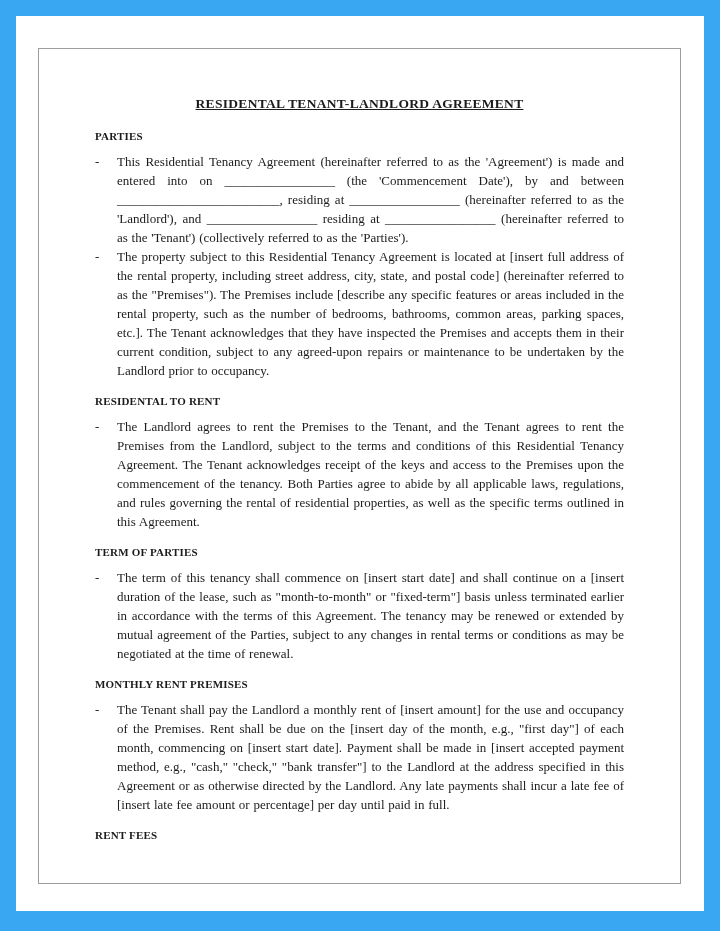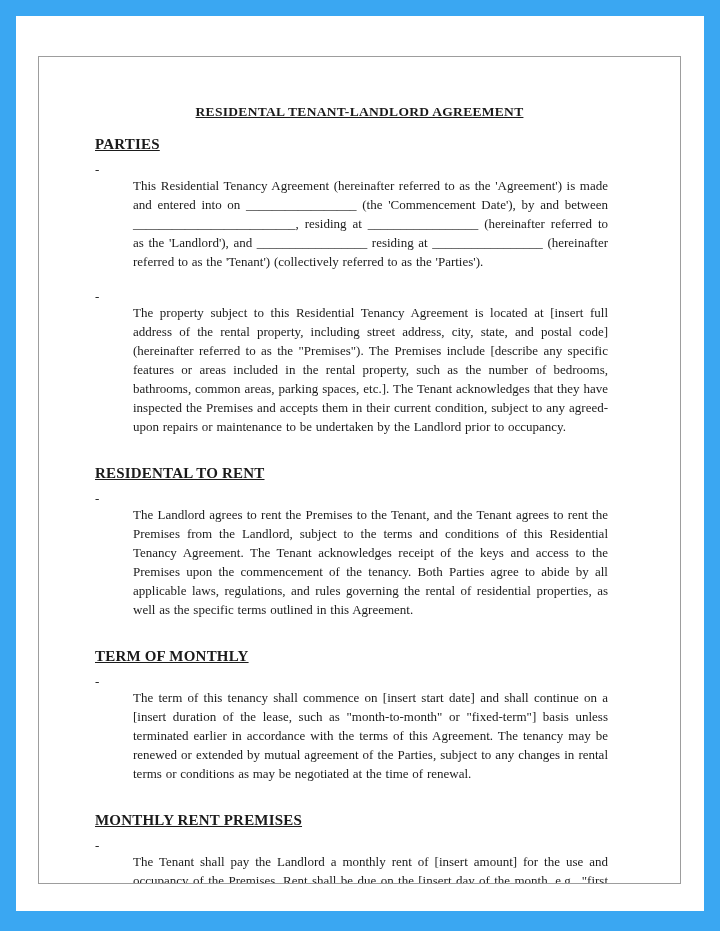--- a/index.html
+++ b/index.html
@@ -4,21 +4,21 @@
 <style>
   html, body { margin: 0; padding: 0; background: #ffffff; }
   .frame {
     width: 720px; height: 931px; box-sizing: border-box;
     background: #3aa7f2;
     padding: 16px 16px 20px 16px;
   }
   .mat {
     width: 100%; height: 100%; box-sizing: border-box;
     background: #ffffff;
-    padding: 40px 23px 27px 22px;
+    padding: 32px 23px 27px 22px;
   }
   .page {
     width: 100%; height: 100%; box-sizing: border-box;
     background: #ffffff;
     border: 1px solid #9d9d9d;
     padding: 46px 56px 0 56px;
     overflow: hidden;
     font-family: "Liberation Serif", serif;
     font-size: 13px; line-height: 19px;
     color: #1b1b1b;
@@ -26,29 +26,28 @@
   .doc-title {
     margin: 0 0 14px 0;
     text-align: center;
     font-size: 13.5px; line-height: 18px;
     font-weight: bold;
     text-decoration: underline;
     letter-spacing: 0.3px;
   }
   .section-heading {
     margin: 12px 0 7px 0;
-    font-size: 15px; line-height: 18px;
+    font-size: 11px; line-height: 18px;
     font-weight: bold;
-    text-decoration: underline;
     letter-spacing: 0.2px;
   }
   .bullet-row { display: flex; margin: 0; }
   .bullet-marker { flex: 0 0 22px; }
   .bullet-text {
-    flex: 1; margin: 16px;
+    flex: 1; margin: 0;
     text-align: justify;
     text-align-last: left;
     word-spacing: 0.5px;
   }
 </style>
 </head>
 <body>
 
 <div class="frame">
   <div class="mat">
@@ -73,21 +72,21 @@
 
       <section>
         <h2 class="section-heading">RESIDENTAL TO RENT</h2>
         <div class="bullet-row">
           <span class="bullet-marker">-</span>
           <p class="bullet-text">The Landlord agrees to rent the Premises to the Tenant, and the Tenant agrees to rent the Premises from the Landlord, subject to the terms and conditions of this Residential Tenancy Agreement. The Tenant acknowledges receipt of the keys and access to the Premises upon the commencement of the tenancy. Both Parties agree to abide by all applicable laws, regulations, and rules governing the rental of residential properties, as well as the specific terms outlined in this Agreement.</p>
         </div>
       </section>
 
       <section>
-        <h2 class="section-heading">TERM OF MONTHLY</h2>
+        <h2 class="section-heading">TERM OF PARTIES</h2>
         <div class="bullet-row">
           <span class="bullet-marker">-</span>
           <p class="bullet-text">The term of this tenancy shall commence on [insert start date] and shall continue on a [insert duration of the lease, such as "month-to-month" or "fixed-term"] basis unless terminated earlier in accordance with the terms of this Agreement. The tenancy may be renewed or extended by mutual agreement of the Parties, subject to any changes in rental terms or conditions as may be negotiated at the time of renewal.</p>
         </div>
       </section>
 
       <section>
         <h2 class="section-heading">MONTHLY RENT PREMISES</h2>
         <div class="bullet-row">
           <span class="bullet-marker">-</span>

